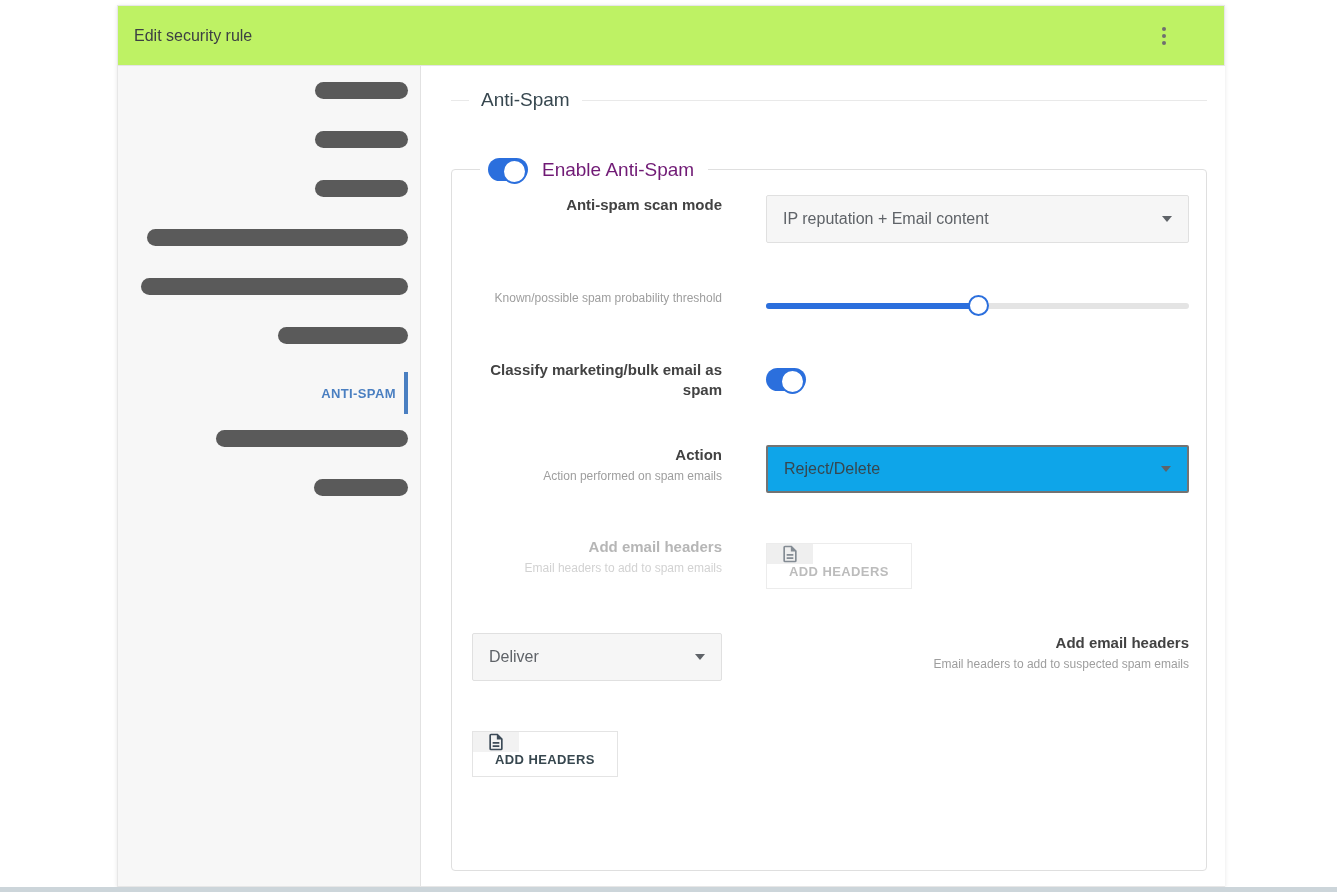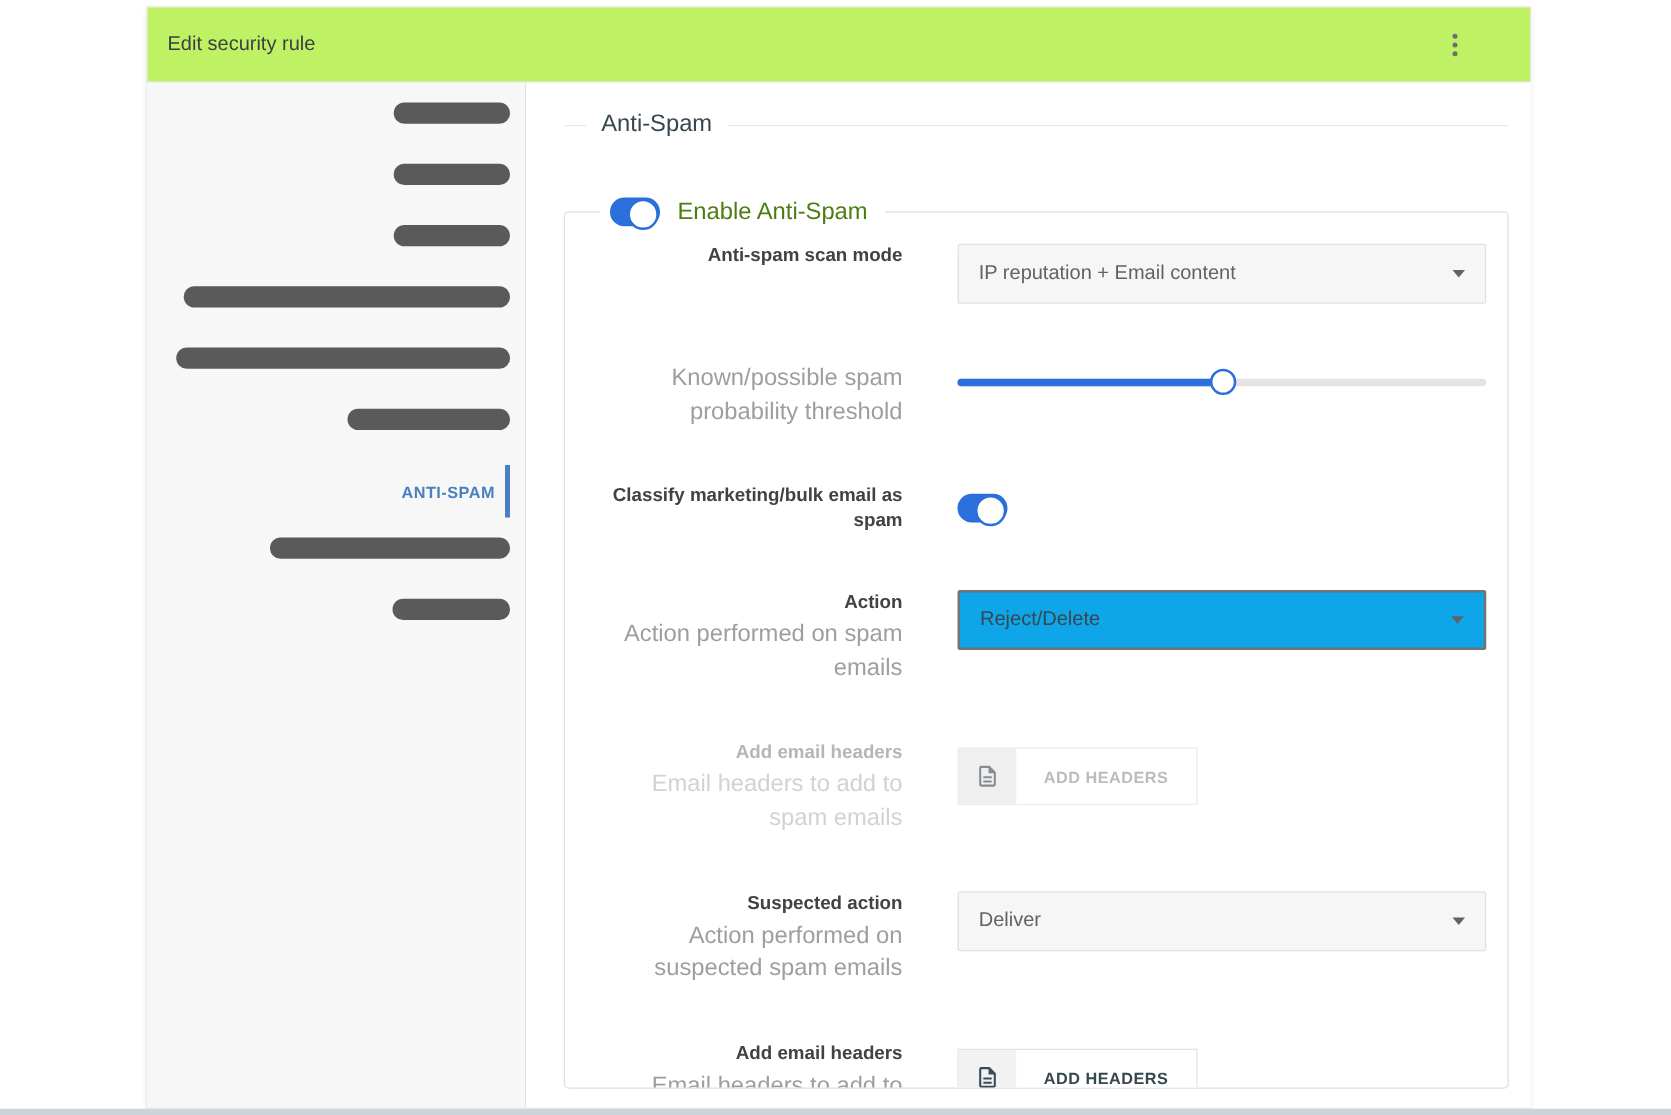--- a/index.html
+++ b/index.html
@@ -31,52 +31,52 @@
   
   .main { flex:1; background:#ffffff; padding:20px 18px 0 30px; }
   .sec-head { display:flex; align-items:center; height:28px; }
   .hline-short { width:18px; height:1px; background:#e9e9e9; }
   .hline-fill { flex:1; height:1px; background:#e9e9e9; }
   .sec-title { font-size:19px; color:#37474f; margin:0 12px; font-weight:400; }
 
   fieldset.panel { margin-top:44px; border:1px solid #dfdfdf; border-radius:4px;
                    padding:14px 17px 0 20px; height:713px; overflow:hidden; }
   fieldset.panel legend { display:flex; align-items:center; gap:14px; padding:0 14px 0 8px;
-                          margin-left:8px; font-size:19px; color:#4d7c0f; }
+                          margin-left:8px; font-size:19px; color:#701a75; }
 
   .toggle { width:40px; height:23px; border-radius:12px; background:#2b6fdd; position:relative;
             border:none; cursor:pointer; flex:0 0 auto; }
   .toggle::after { content:''; position:absolute; right:1px; top:1px; width:21px; height:21px;
                    background:#ffffff; border:2.5px solid #2b6fdd; border-radius:50%; }
 
   .form { display:grid; grid-template-columns:250px 1fr; column-gap:28px; row-gap:44px;gap:44px; }
   .lbl { text-align:right; }
   .lbl .t { font-size:15px; font-weight:700; color:#424242; line-height:1.35; }
-  .lbl .s { font-size:19px; color:#9e9e9e; line-height:1.4; margin-top:3px; }
+  .lbl .s { font-size:12px; color:#9e9e9e; line-height:1.4; margin-top:3px; }
   .lbl.dim .t { color:#b6b6b6; }
   .lbl.dim .s { color:#d2d2d2; }
 
   .select { height:48px; width:100%; display:flex; align-items:center; justify-content:space-between;
             padding:0 16px; background:#f6f6f6; border:1px solid #e0e0e0; border-radius:2px;
             font-size:16px; color:#5f6368; cursor:pointer; }
   .select.focused { background:#0ea5e9; border:2px solid #737373; color:#37474f; }
   .caret { width:0; height:0; border-left:5px solid transparent; border-right:5px solid transparent;
            border-top:6px solid #5f6368; }
 
   .slider { position:relative; height:21px; width:423px; margin-top:8px; cursor:pointer; }
   .slider .track { position:absolute; left:0; right:0; top:8px; height:6px; background:#e4e4e4; border-radius:3px; }
   .slider .fill  { position:absolute; left:0; top:8px; height:6px; background:#2b6fdd; border-radius:3px; }
   .slider .knob  { position:absolute; top:0; width:21px; height:21px; background:#ffffff;
                    border:2px solid #2b6fdd; border-radius:50%; }
 
   .ctl.center { display:flex; align-items:flex-start; }
   .ctl.center .toggle { margin-top:8px; }
 
   .hdr-btn { display:inline-flex; align-items:stretch; height:46px; margin-top:6px;
-             background:#ffffff; border:1px solid #e4e4e4; padding:0; cursor:pointer; }
+             background:#ffffff; border:1px solid #e4e4e4; padding:0; cursor:pointer;flex-direction:column; }
   .hdr-btn .icon-box { width:46px; background:#f2f2f2; display:flex; align-items:center; justify-content:center; }
   .hdr-btn .icon-box svg { width:20px; height:20px; fill:#3c4a57; }
   .hdr-btn .bl { display:flex; align-items:center; padding:0 22px; font-size:13px; font-weight:700;
                  letter-spacing:.4px; color:#37474f; }
   .hdr-btn.disabled { border-color:#ececec; cursor:default; }
   .hdr-btn.disabled .icon-box { background:#efefef; }
   .hdr-btn.disabled .icon-box svg { fill:#848c94; }
   .hdr-btn.disabled .bl { color:#bcbcbc; }
 
   .bottom-strip { position:absolute; left:0; right:0; bottom:0; height:5px; background:#ccd5da; }
@@ -178,24 +178,20 @@
               <button class="hdr-btn disabled">
                 <span class="icon-box">
                   <svg viewBox="0 0 24 24">
                       <path d="M14 2H6a2 2 0 0 0-2 2v16a2 2 0 0 0 2 2h12a2 2 0 0 0 2-2V8l-6-6zM6 4h7v5h5v11H6V4zm2 8h8v2H8v-2zm0 4h8v2H8v-2z"></path>
                     </svg>
                 </span>
                 <span class="bl">ADD HEADERS</span>
               </button>
             </div>
 
-            <div class="lbl">
-              <div class="t">Suspected action</div>
-              <div class="s">Action performed on suspected spam emails</div>
-            </div>
             <div class="ctl">
               <div class="select">
                 <span>Deliver</span>
                 <span class="caret"></span>
               </div>
             </div>
 
             <div class="lbl">
               <div class="t">Add email headers</div>
               <div class="s">Email headers to add to suspected spam emails</div>

